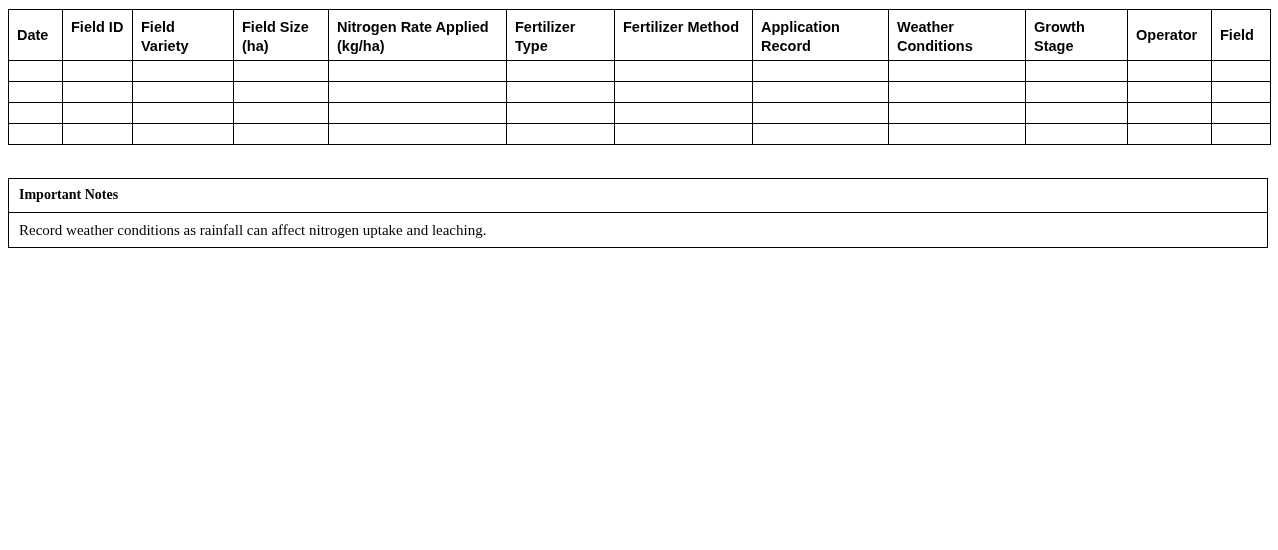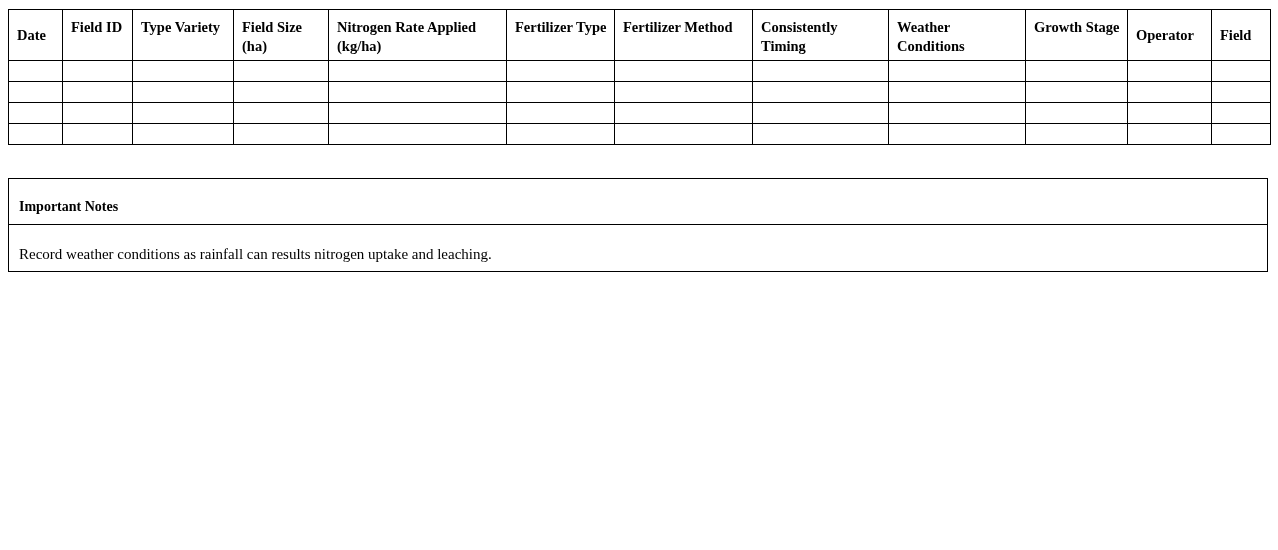--- a/index.html
+++ b/index.html
@@ -38,21 +38,21 @@
   }
 
   table.log-table th,
   table.log-table td {
     border: 1px solid #000000;
     padding: 0;
     margin: 0;
   }
 
   table.log-table thead th {
-    font-family: Liberation Serif, serif;
+    font-family: Liberation Sans, sans-serif;
     font-weight: bold;
     font-size: 14.5px;
     line-height: 1.28;
     text-align: left;
     vertical-align: middle;
     padding: 5px 7px 5px 8px;
     height: 46px;
     box-sizing: border-box;
     background: #ffffff;
   }
@@ -79,21 +79,21 @@
     border-collapse: collapse;
     table-layout: fixed;
     width: 1260px;
     border: 1px solid #000000;
   }
 
   table.notes-table th,
   table.notes-table td {
     border: 1px solid #000000;
     text-align: left;
-    padding: 20px 0 8px 10px;
+    padding: 8px 0 8px 10px;
     height: 22px;
     box-sizing: border-box;
     background: #ffffff;
   }
 
   table.notes-table th.notes-header {
     font-weight: bold;
     font-size: 14px;
     line-height: 1.2;
   }
@@ -122,26 +122,26 @@
         <col style="width:136px">
         <col style="width:137px">
         <col style="width:102px">
         <col style="width:84px">
         <col style="width:59px">
       </colgroup>
       <thead>
         <tr>
           <th>Date</th>
           <th class="multiline">Field ID</th>
-          <th class="multiline">Type Variety</th>
+          <th class="multiline">Field Variety</th>
           <th class="multiline">Field Size (ha)</th>
           <th class="multiline">Nitrogen Rate Applied (kg/ha)</th>
           <th class="multiline">Fertilizer Type</th>
           <th class="multiline">Fertilizer Method</th>
-          <th class="multiline">Consistently Timing</th>
+          <th class="multiline">Application Record</th>
           <th class="multiline">Weather Conditions</th>
           <th class="multiline">Growth Stage</th>
           <th>Operator</th>
           <th>Field</th>
         </tr>
       </thead>
       <tbody>
         <tr>
           <td></td>
           <td></td>
@@ -202,19 +202,19 @@
     </table>
   </div>
 
   <div class="notes-table-wrap">
     <table class="notes-table">
       <tbody>
         <tr>
           <th class="notes-header">Important Notes</th>
         </tr>
         <tr>
-          <td class="note-row">Record weather conditions as rainfall can results nitrogen uptake and leaching.</td>
+          <td class="note-row">Record weather conditions as rainfall can affect nitrogen uptake and leaching.</td>
         </tr>
       </tbody>
     </table>
   </div>
 
 </div>
 
 </body></html>

